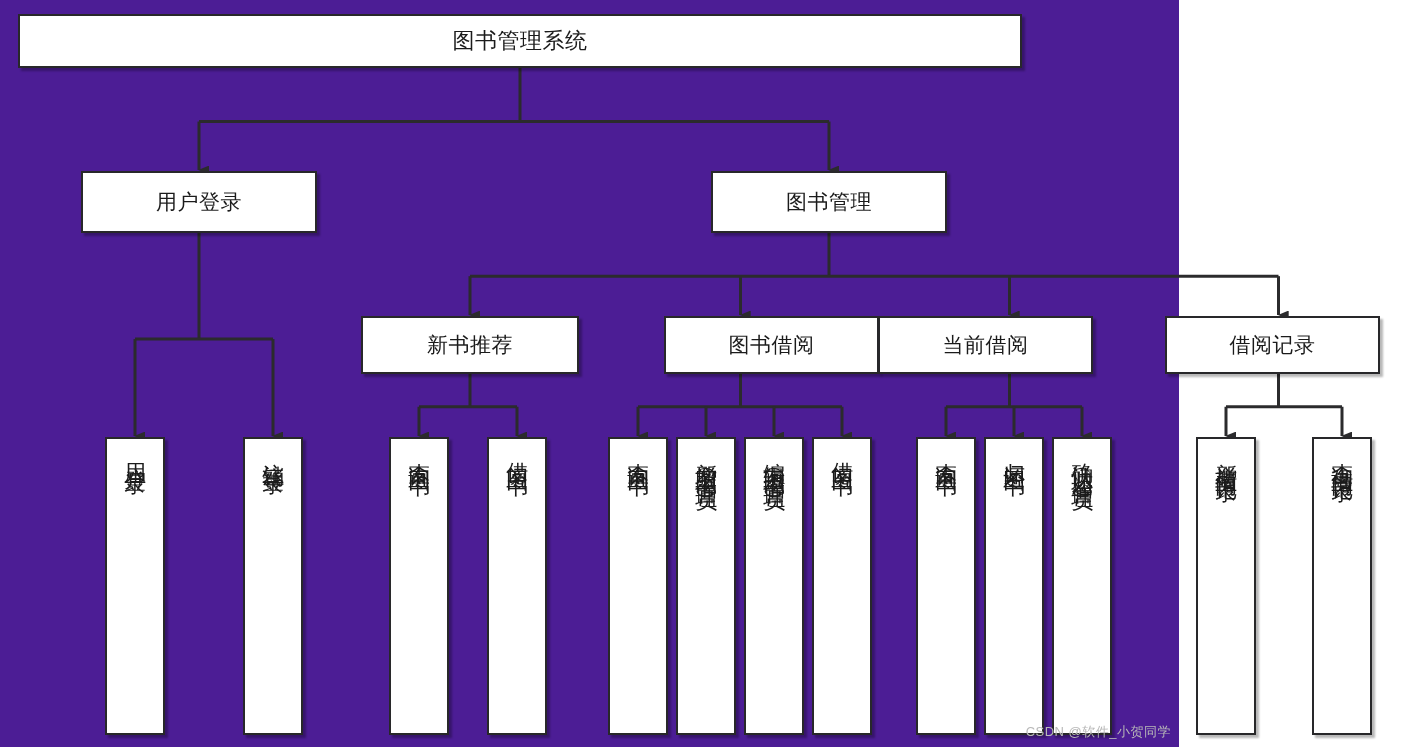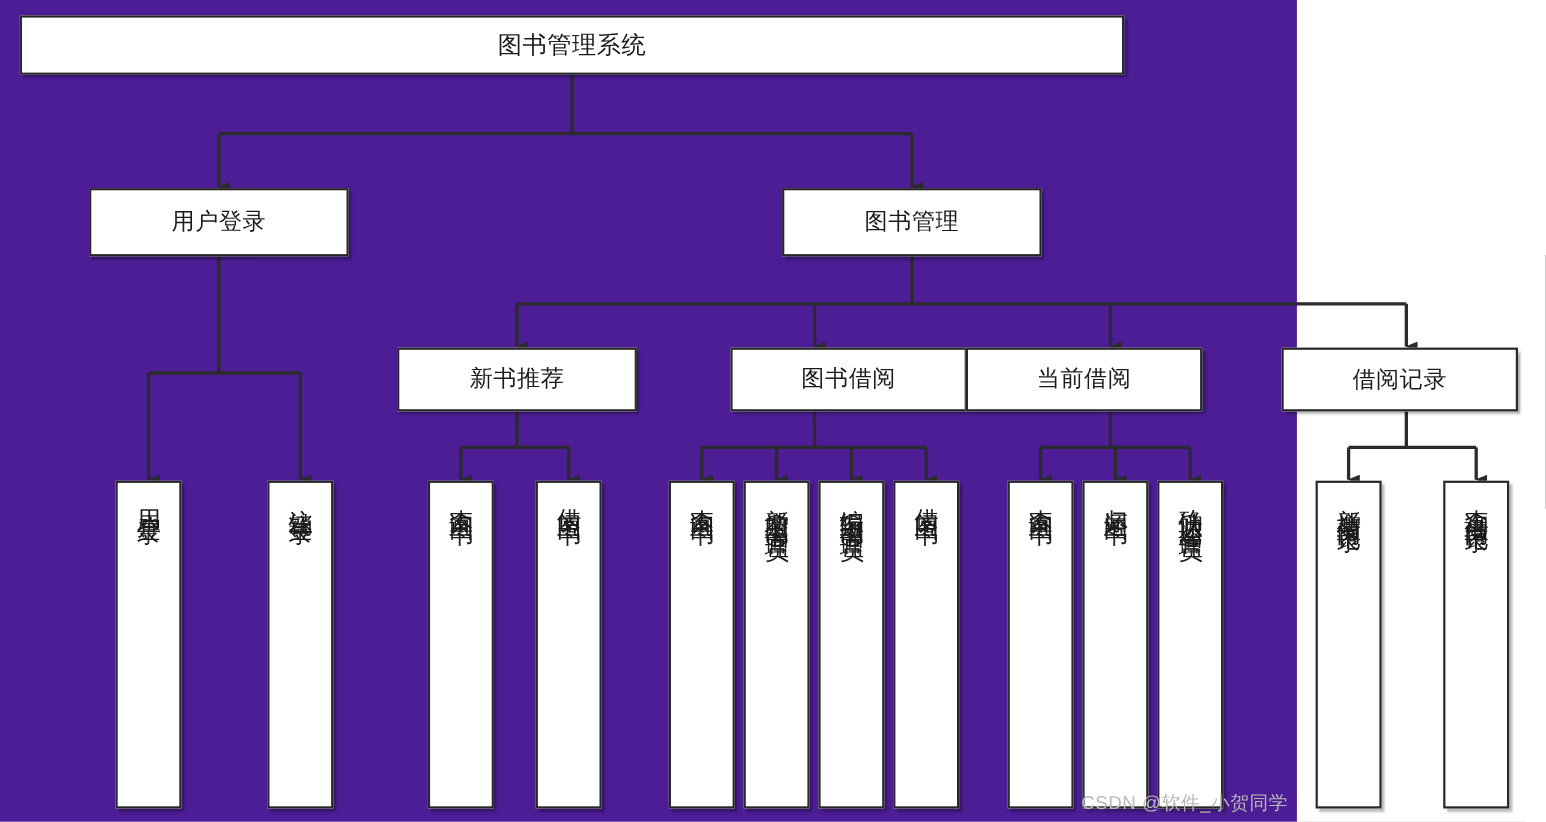--- a/index.html
+++ b/index.html
@@ -56,21 +56,21 @@
     font-size: 22px;
     color: #1b1b1b;
     line-height: 1.12;
     letter-spacing: 4px;
     white-space: nowrap;
   }
   .watermark {
     position: absolute;
     right: 8px;
     bottom: 6px;
-    font-size: 17px;
+    font-size: 13px;
     color: #b8b8b8;
     white-space: nowrap;
     letter-spacing: 0.5px;
   }
 </style>
 </head>
 <body>
 
 <div id="diagram-root">
 

